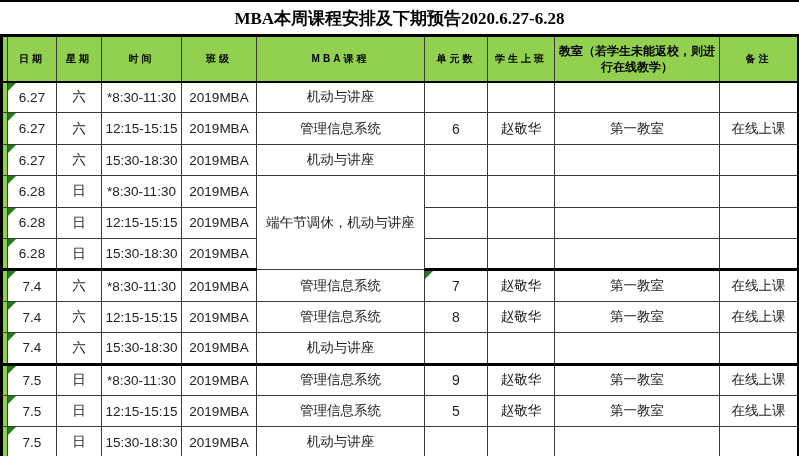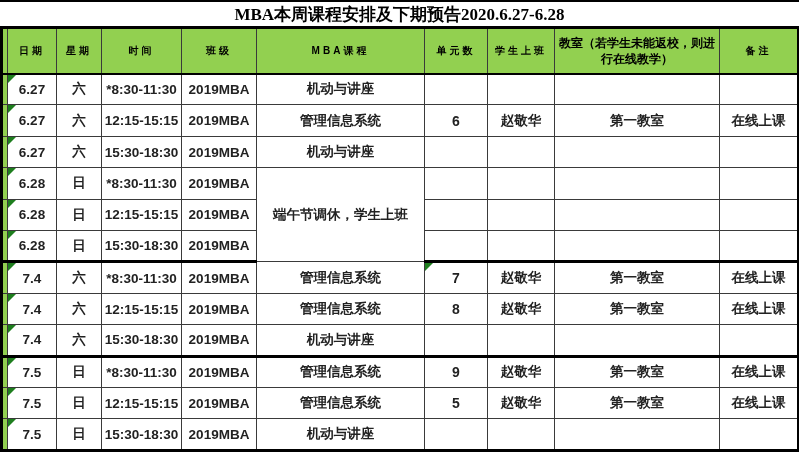--- a/index.html
+++ b/index.html
@@ -7,21 +7,21 @@
     width: 799px; height: 456px;
     overflow: hidden;
     background: #ffffff;
     font-family: "Liberation Sans", sans-serif;
   }
   .topline {
     height: 2px; width: 799px;
     background: #000;
   }
   .title-bar {
-    height: 24px; width: 799px;
+    height: 32px; width: 799px;
     display: flex; align-items: center; justify-content: center;
     font-family: "Liberation Serif", serif;
     font-weight: bold;
     font-size: 17px;
     color: #000;
     white-space: nowrap;
   }
   table.schedule {
     border-collapse: collapse;
     table-layout: fixed;
@@ -46,21 +46,21 @@
     letter-spacing: 3px;
     border-bottom: 2px solid #000;
   }
   thead th.room-h {
     font-size: 12px;
     letter-spacing: 0;
     line-height: 1.35;
     padding: 0 4px;
     margin-left: 25px;
   }
-  tbody tr { height: 31px; font-weight: bold; }
+  tbody tr { height: 31px; }
   tbody td {
     font-size: 13.5px;
     color: #222;
     background: #fff;
     white-space: nowrap;
   }
   td.strip, th.strip-h {
     background: #92d050;
     padding: 0;
   }
@@ -146,21 +146,21 @@
         <td></td>
         <td></td>
         <td></td>
       </tr>
       <tr>
         <td class="strip"></td>
         <td><span class="tri"></span>6.28</td>
         <td>日</td>
         <td>*8:30-11:30</td>
         <td>2019MBA</td>
-        <td rowspan="3">端午节调休，学生上班</td>
+        <td rowspan="3">端午节调休，机动与讲座</td>
         <td class="units-cell"></td>
         <td></td>
         <td></td>
         <td></td>
       </tr>
       <tr>
         <td class="strip"></td>
         <td><span class="tri"></span>6.28</td>
         <td>日</td>
         <td>12:15-15:15</td>

